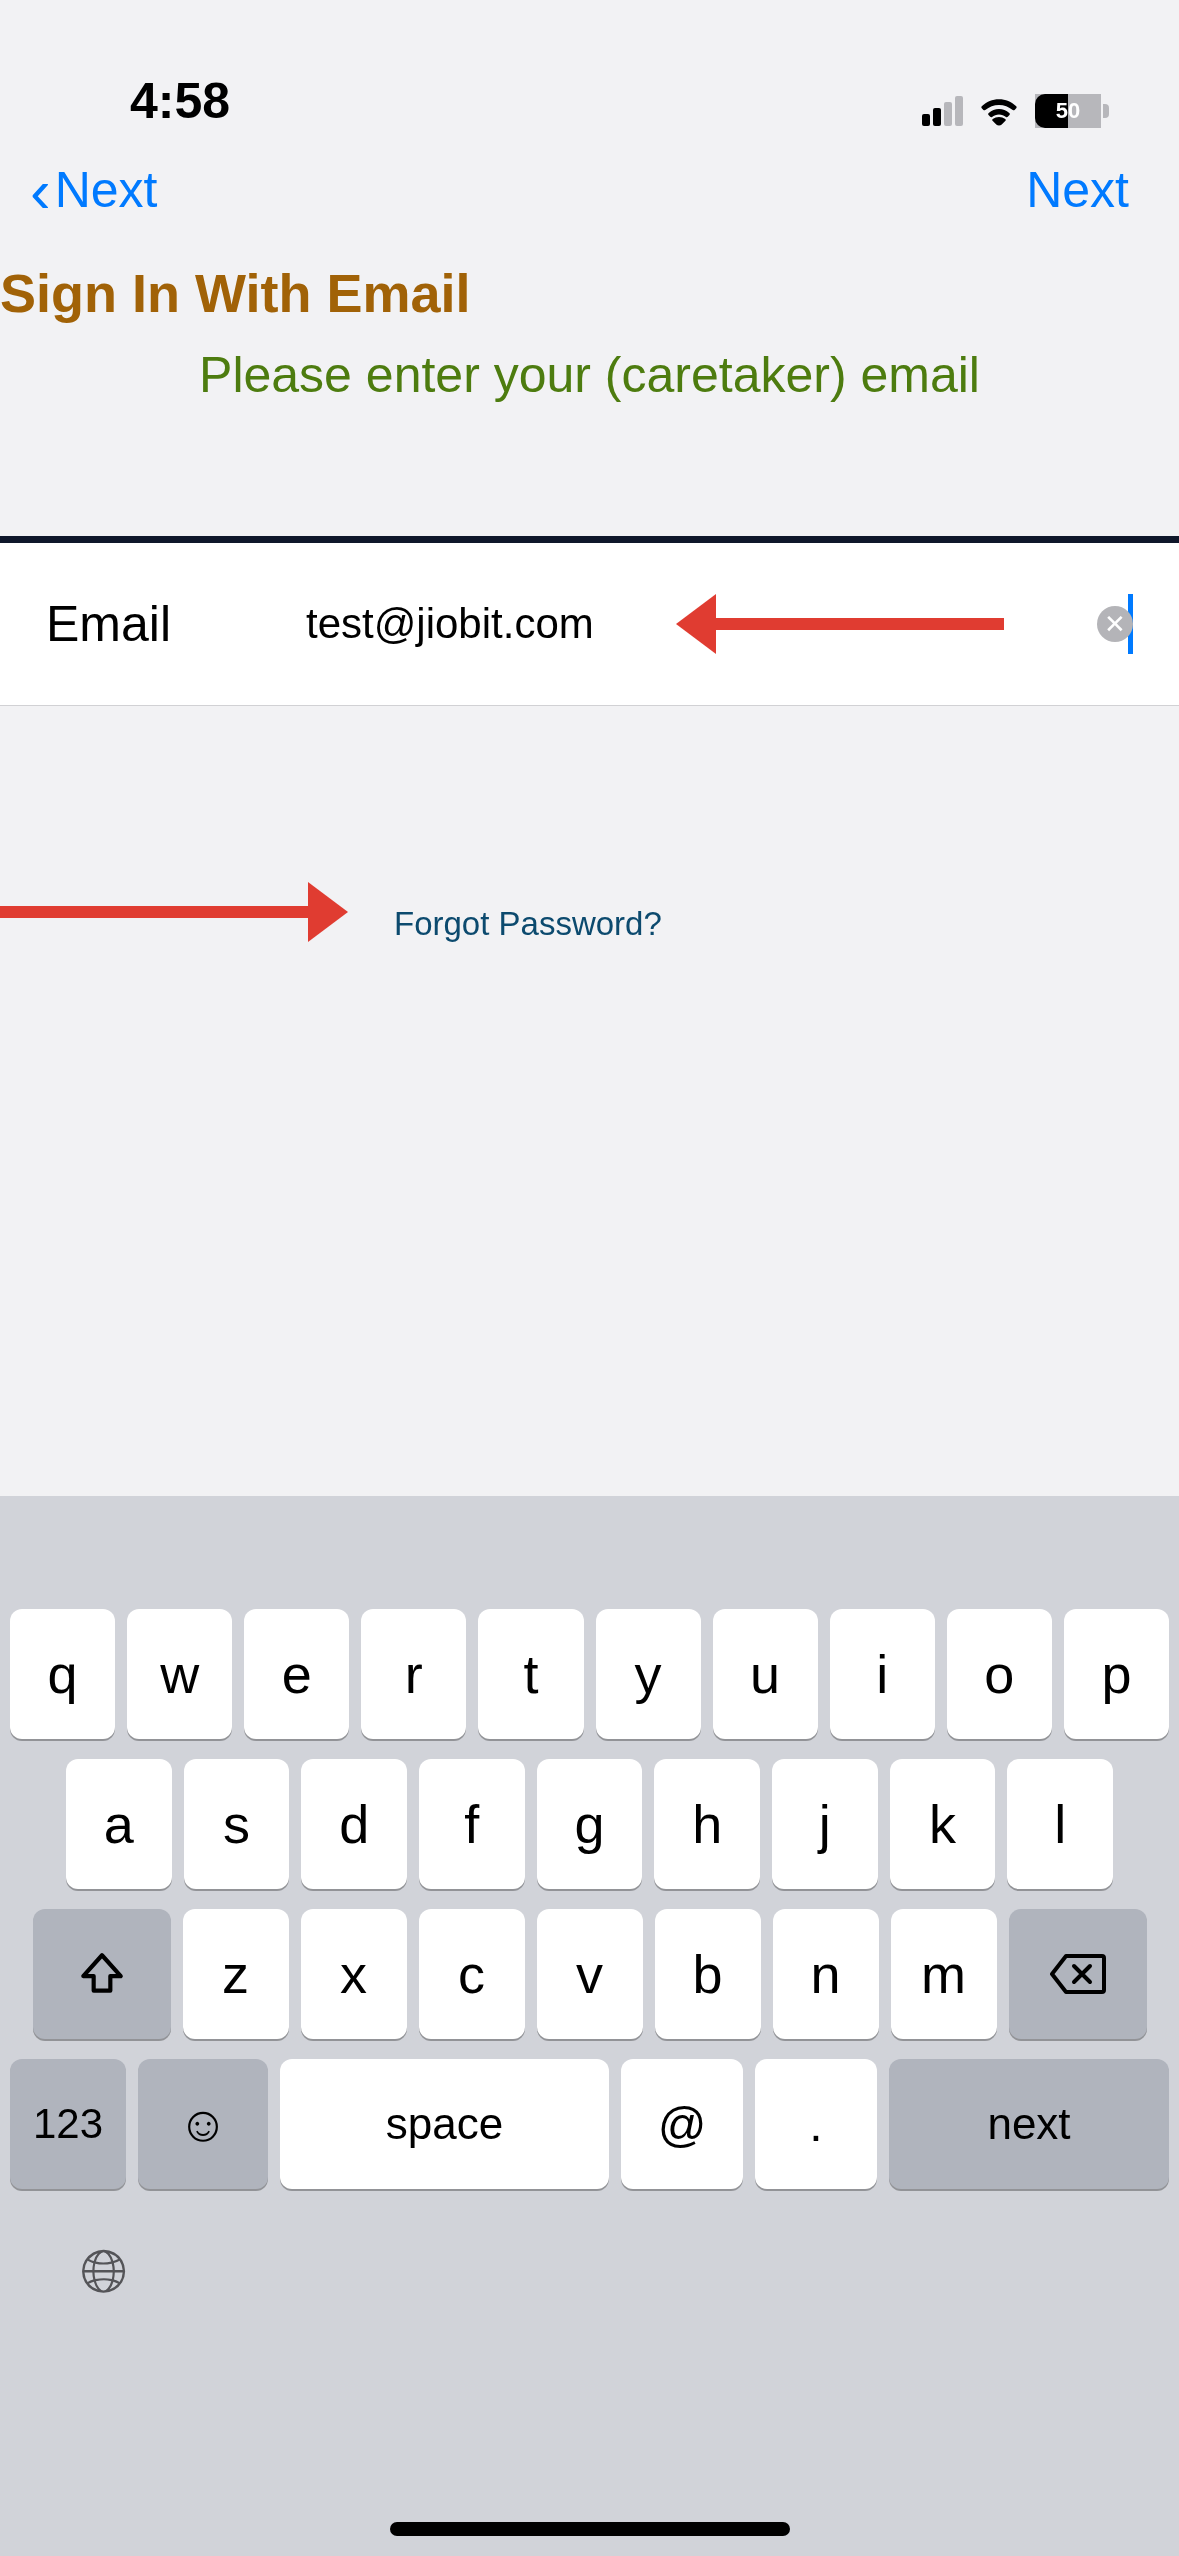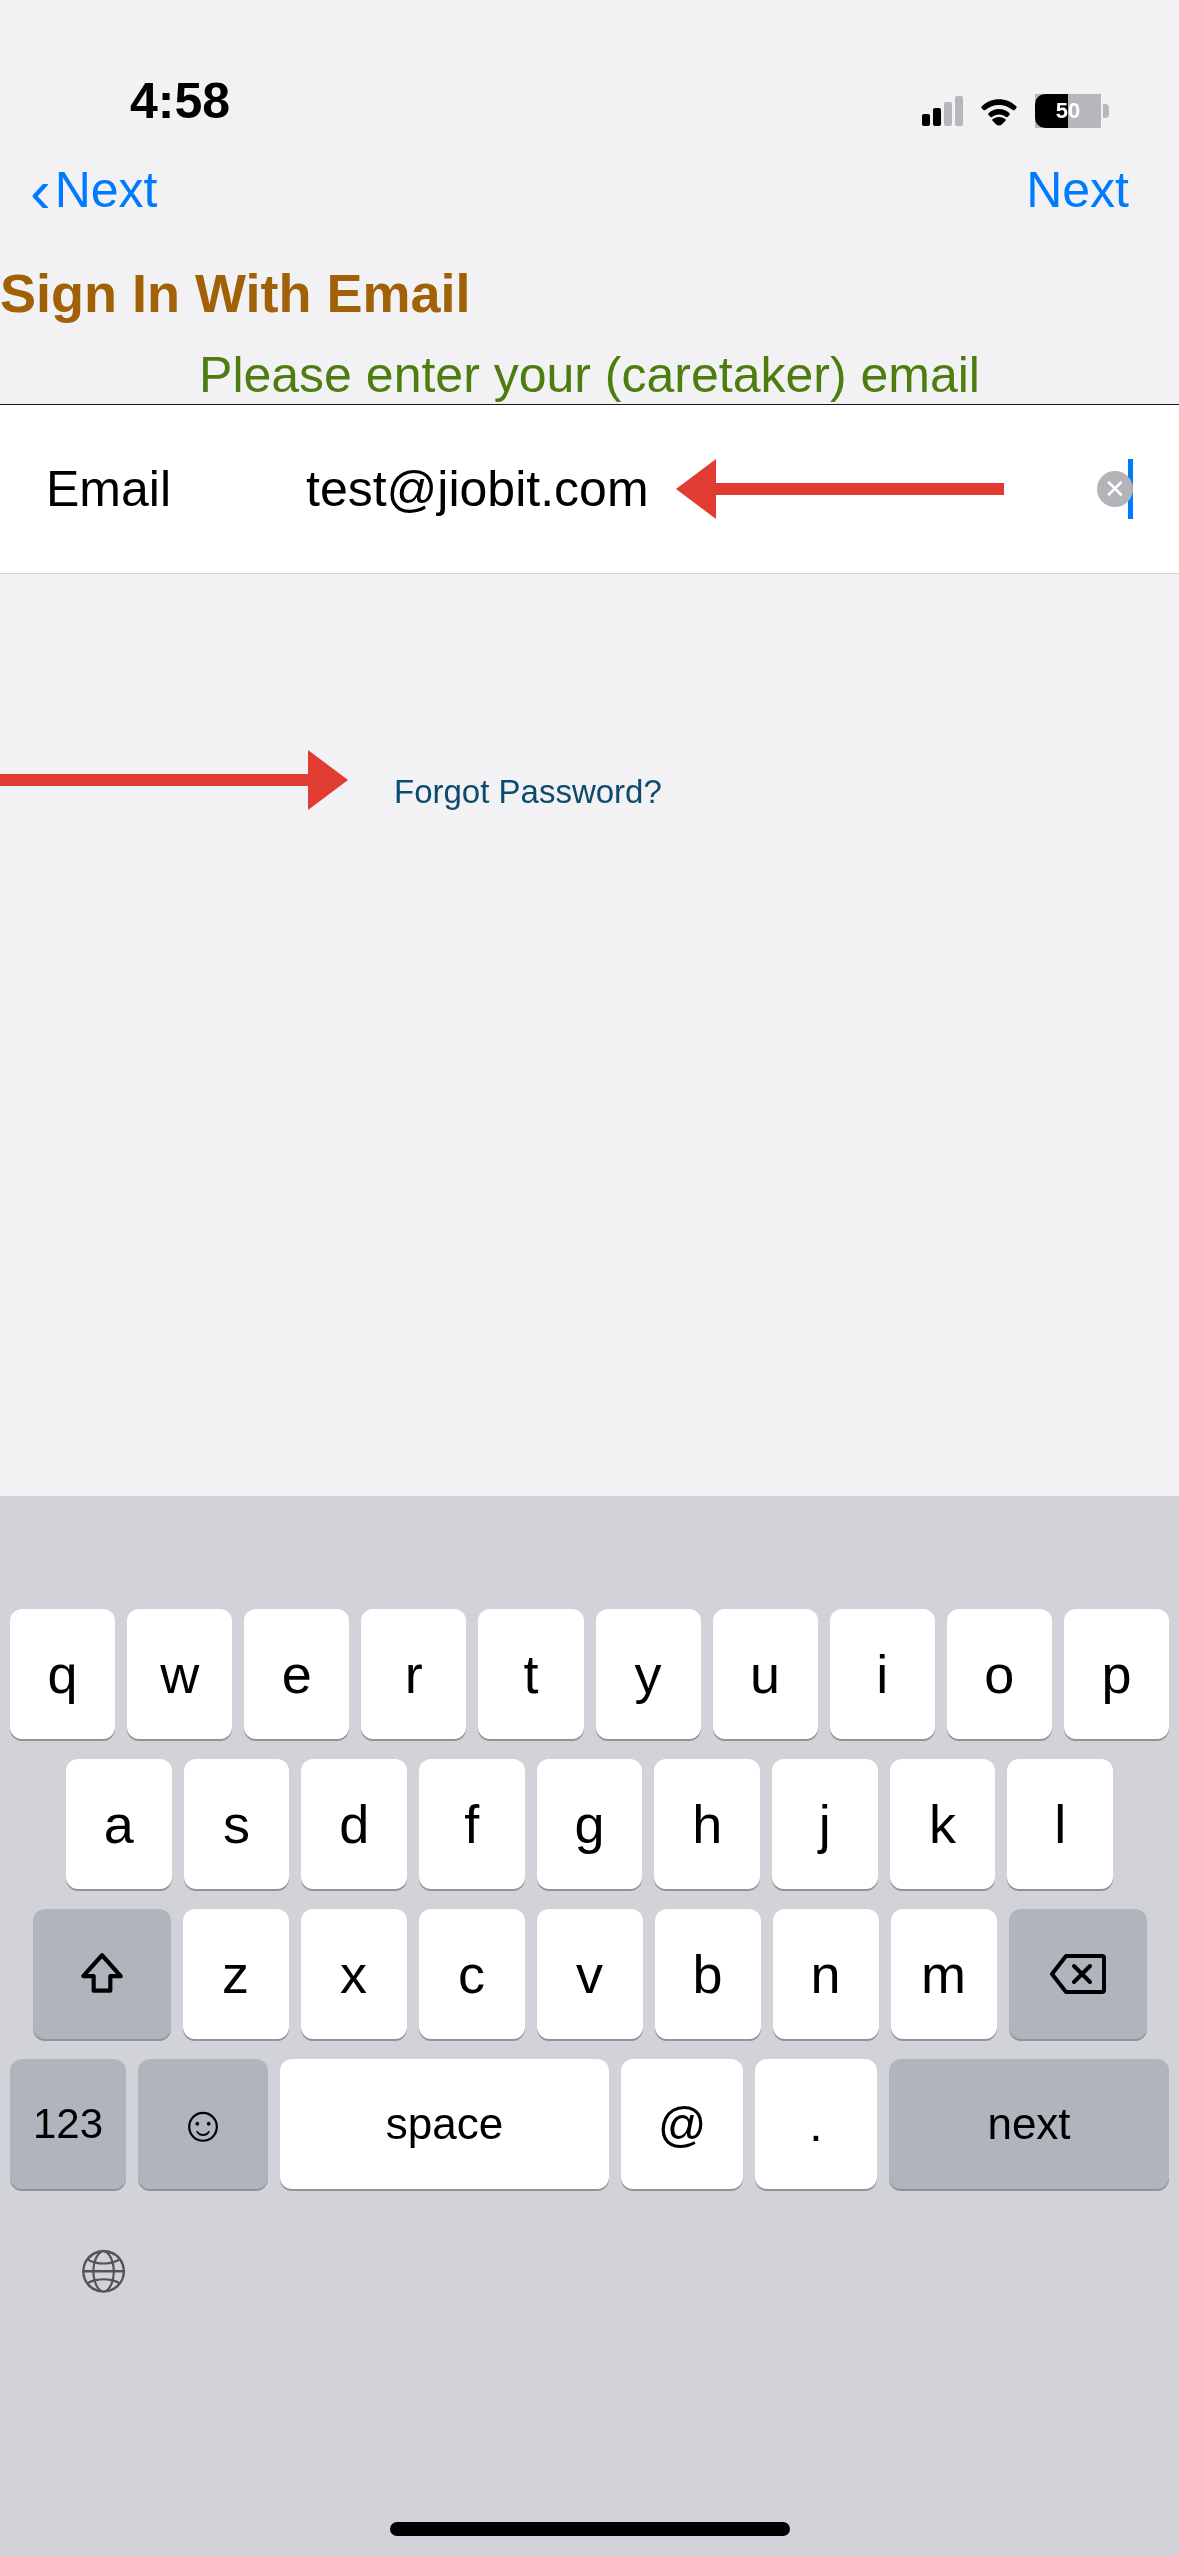--- a/index.html
+++ b/index.html
@@ -100,37 +100,38 @@
       color: #a16207;
       margin-top: 12px;
     }
     .subheading {
       text-align: center;
       font-size: 50px;
       color: #4d7c0f;
       margin-top: 22px;
     }
     .form-row {
+      margin-top: 132px;
       background: #fff;
-      border-top: 1px solid #0f172a;
+      border-top: 7px solid #0f172a;
       border-bottom: 1px solid #d1d1d4;
       height: 170px;
       display: flex;
       align-items: center;
       padding: 0 46px;
       position: relative;
     }
     .form-label {
       font-size: 50px;
       color: #000;
       width: 260px;
     }
     .form-input {
       border: none;
-      font-size: 50px;
+      font-size: 42px;
       color: #000;
       outline: none;
       background: transparent;
       font-family: inherit;
       flex: 1;
     }
     .caret {
       width: 5px;
       height: 60px;
       background: #007aff;

